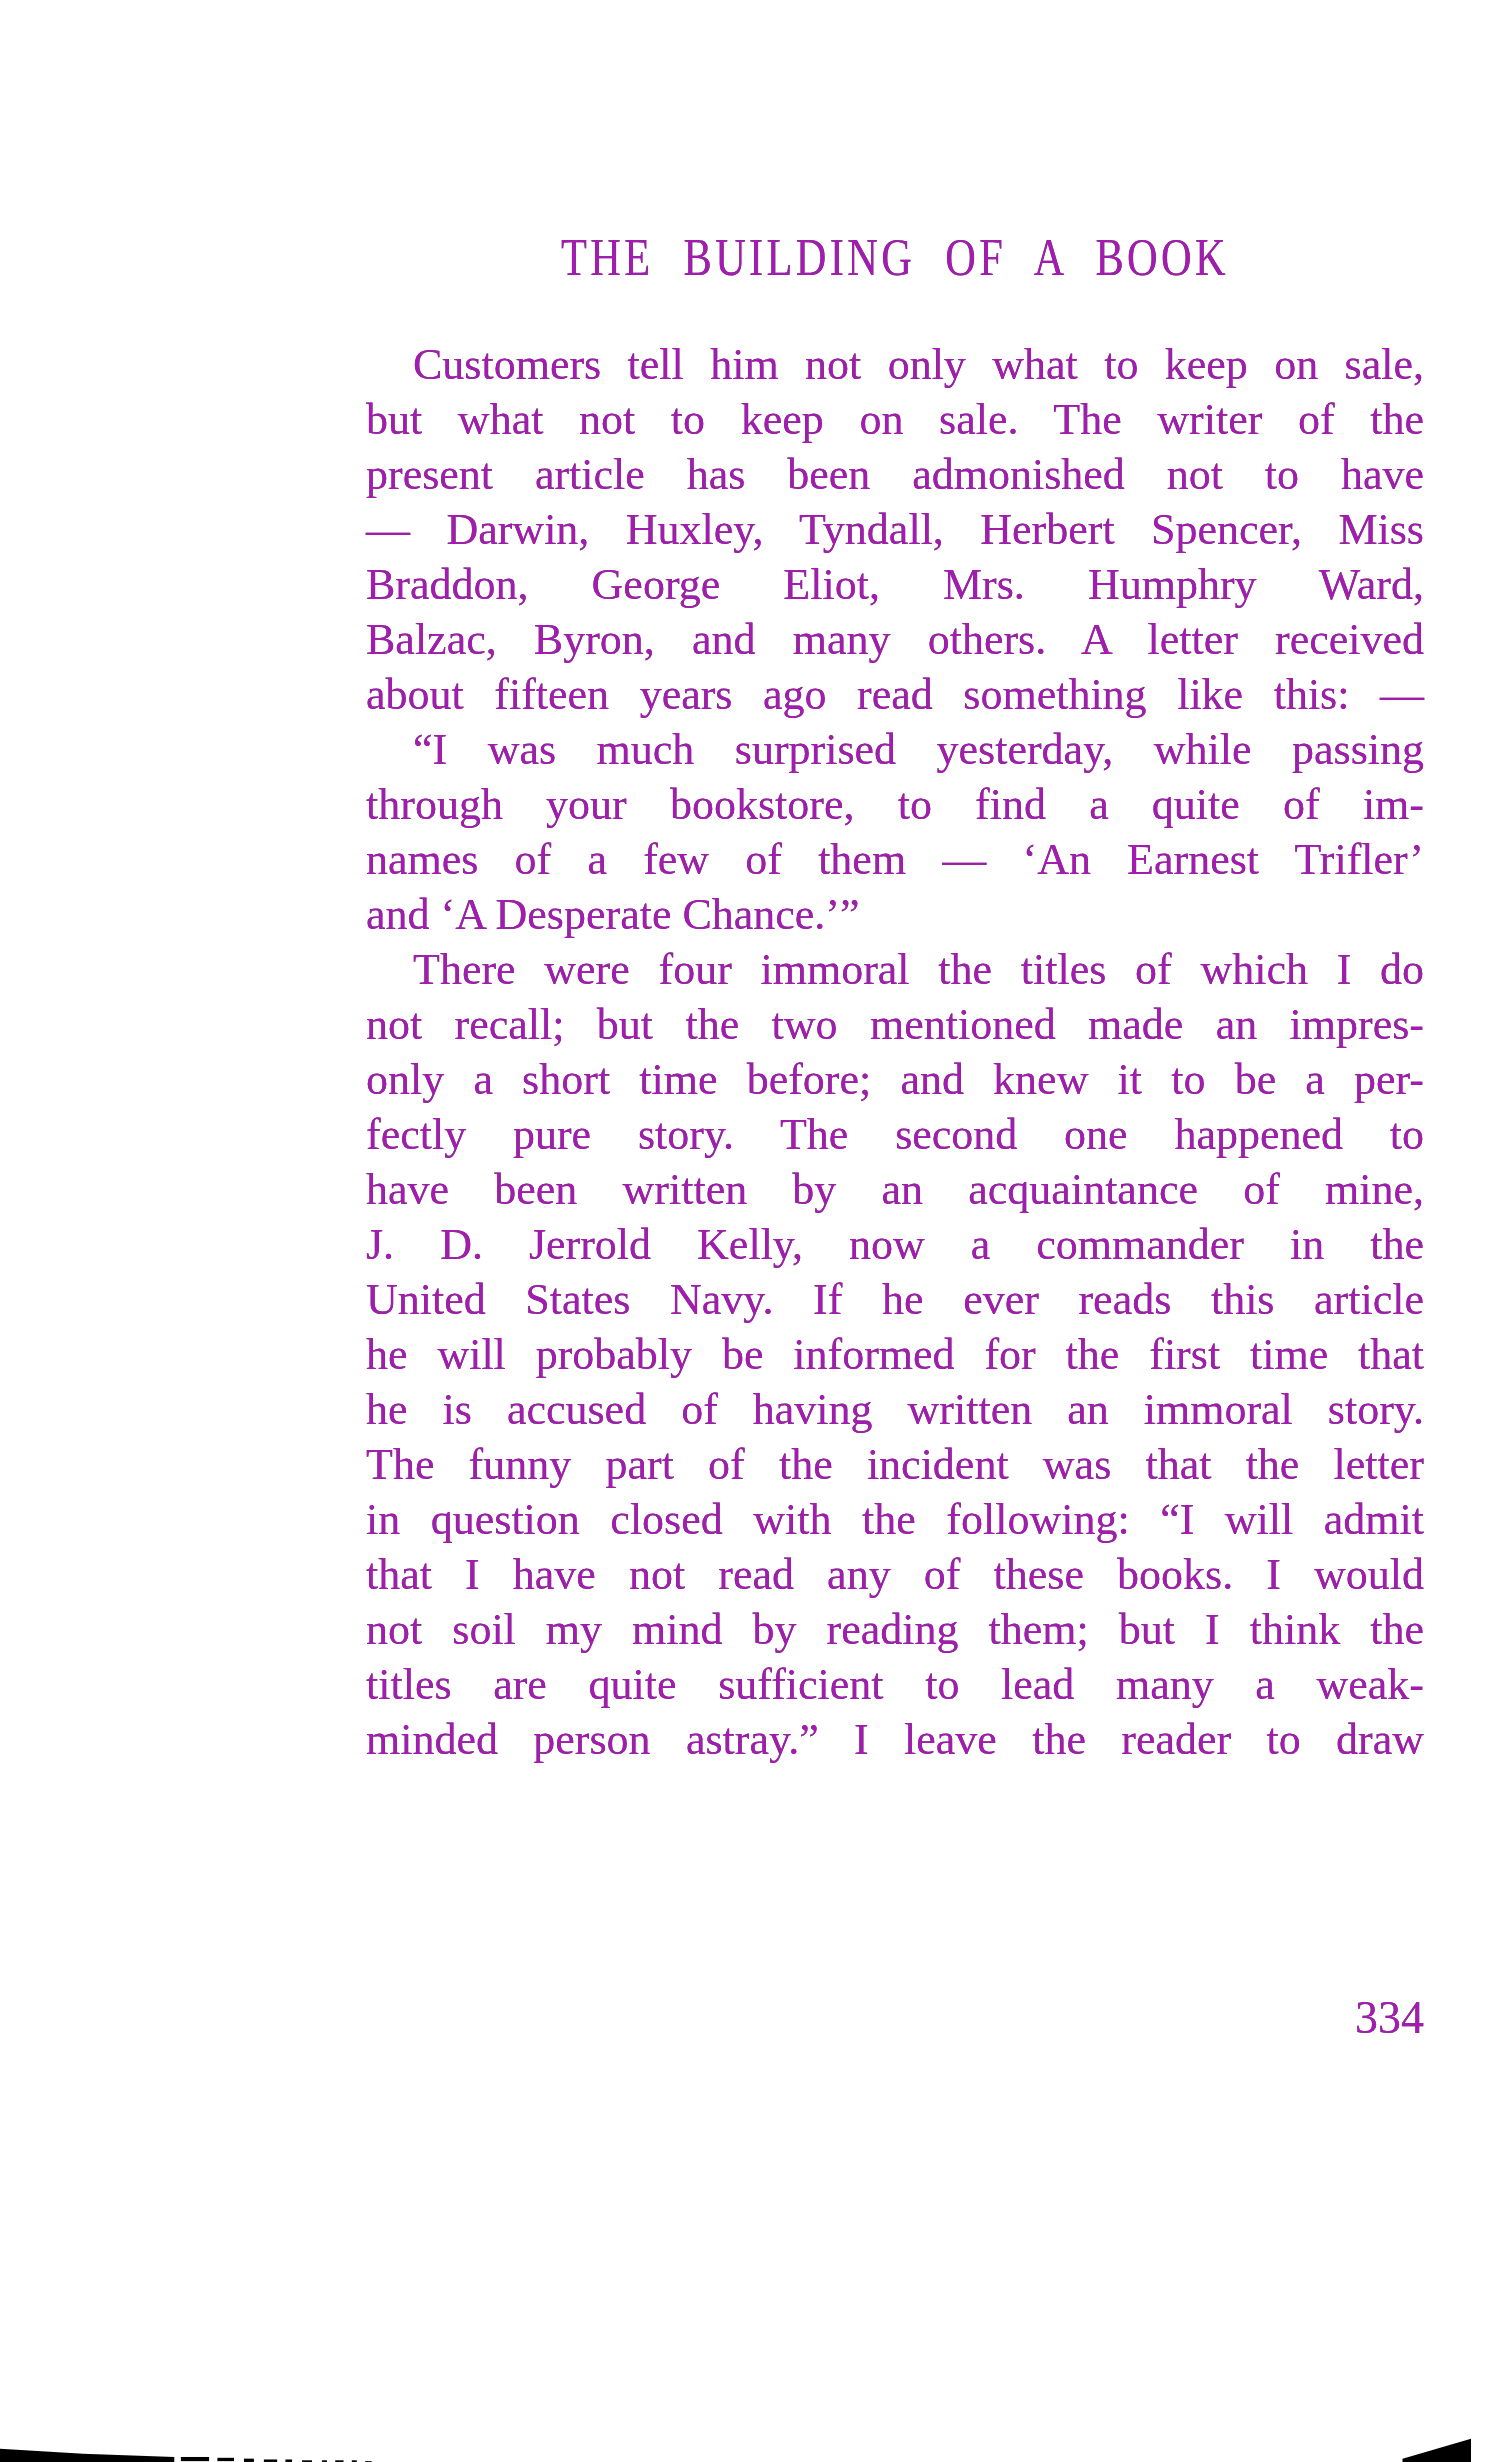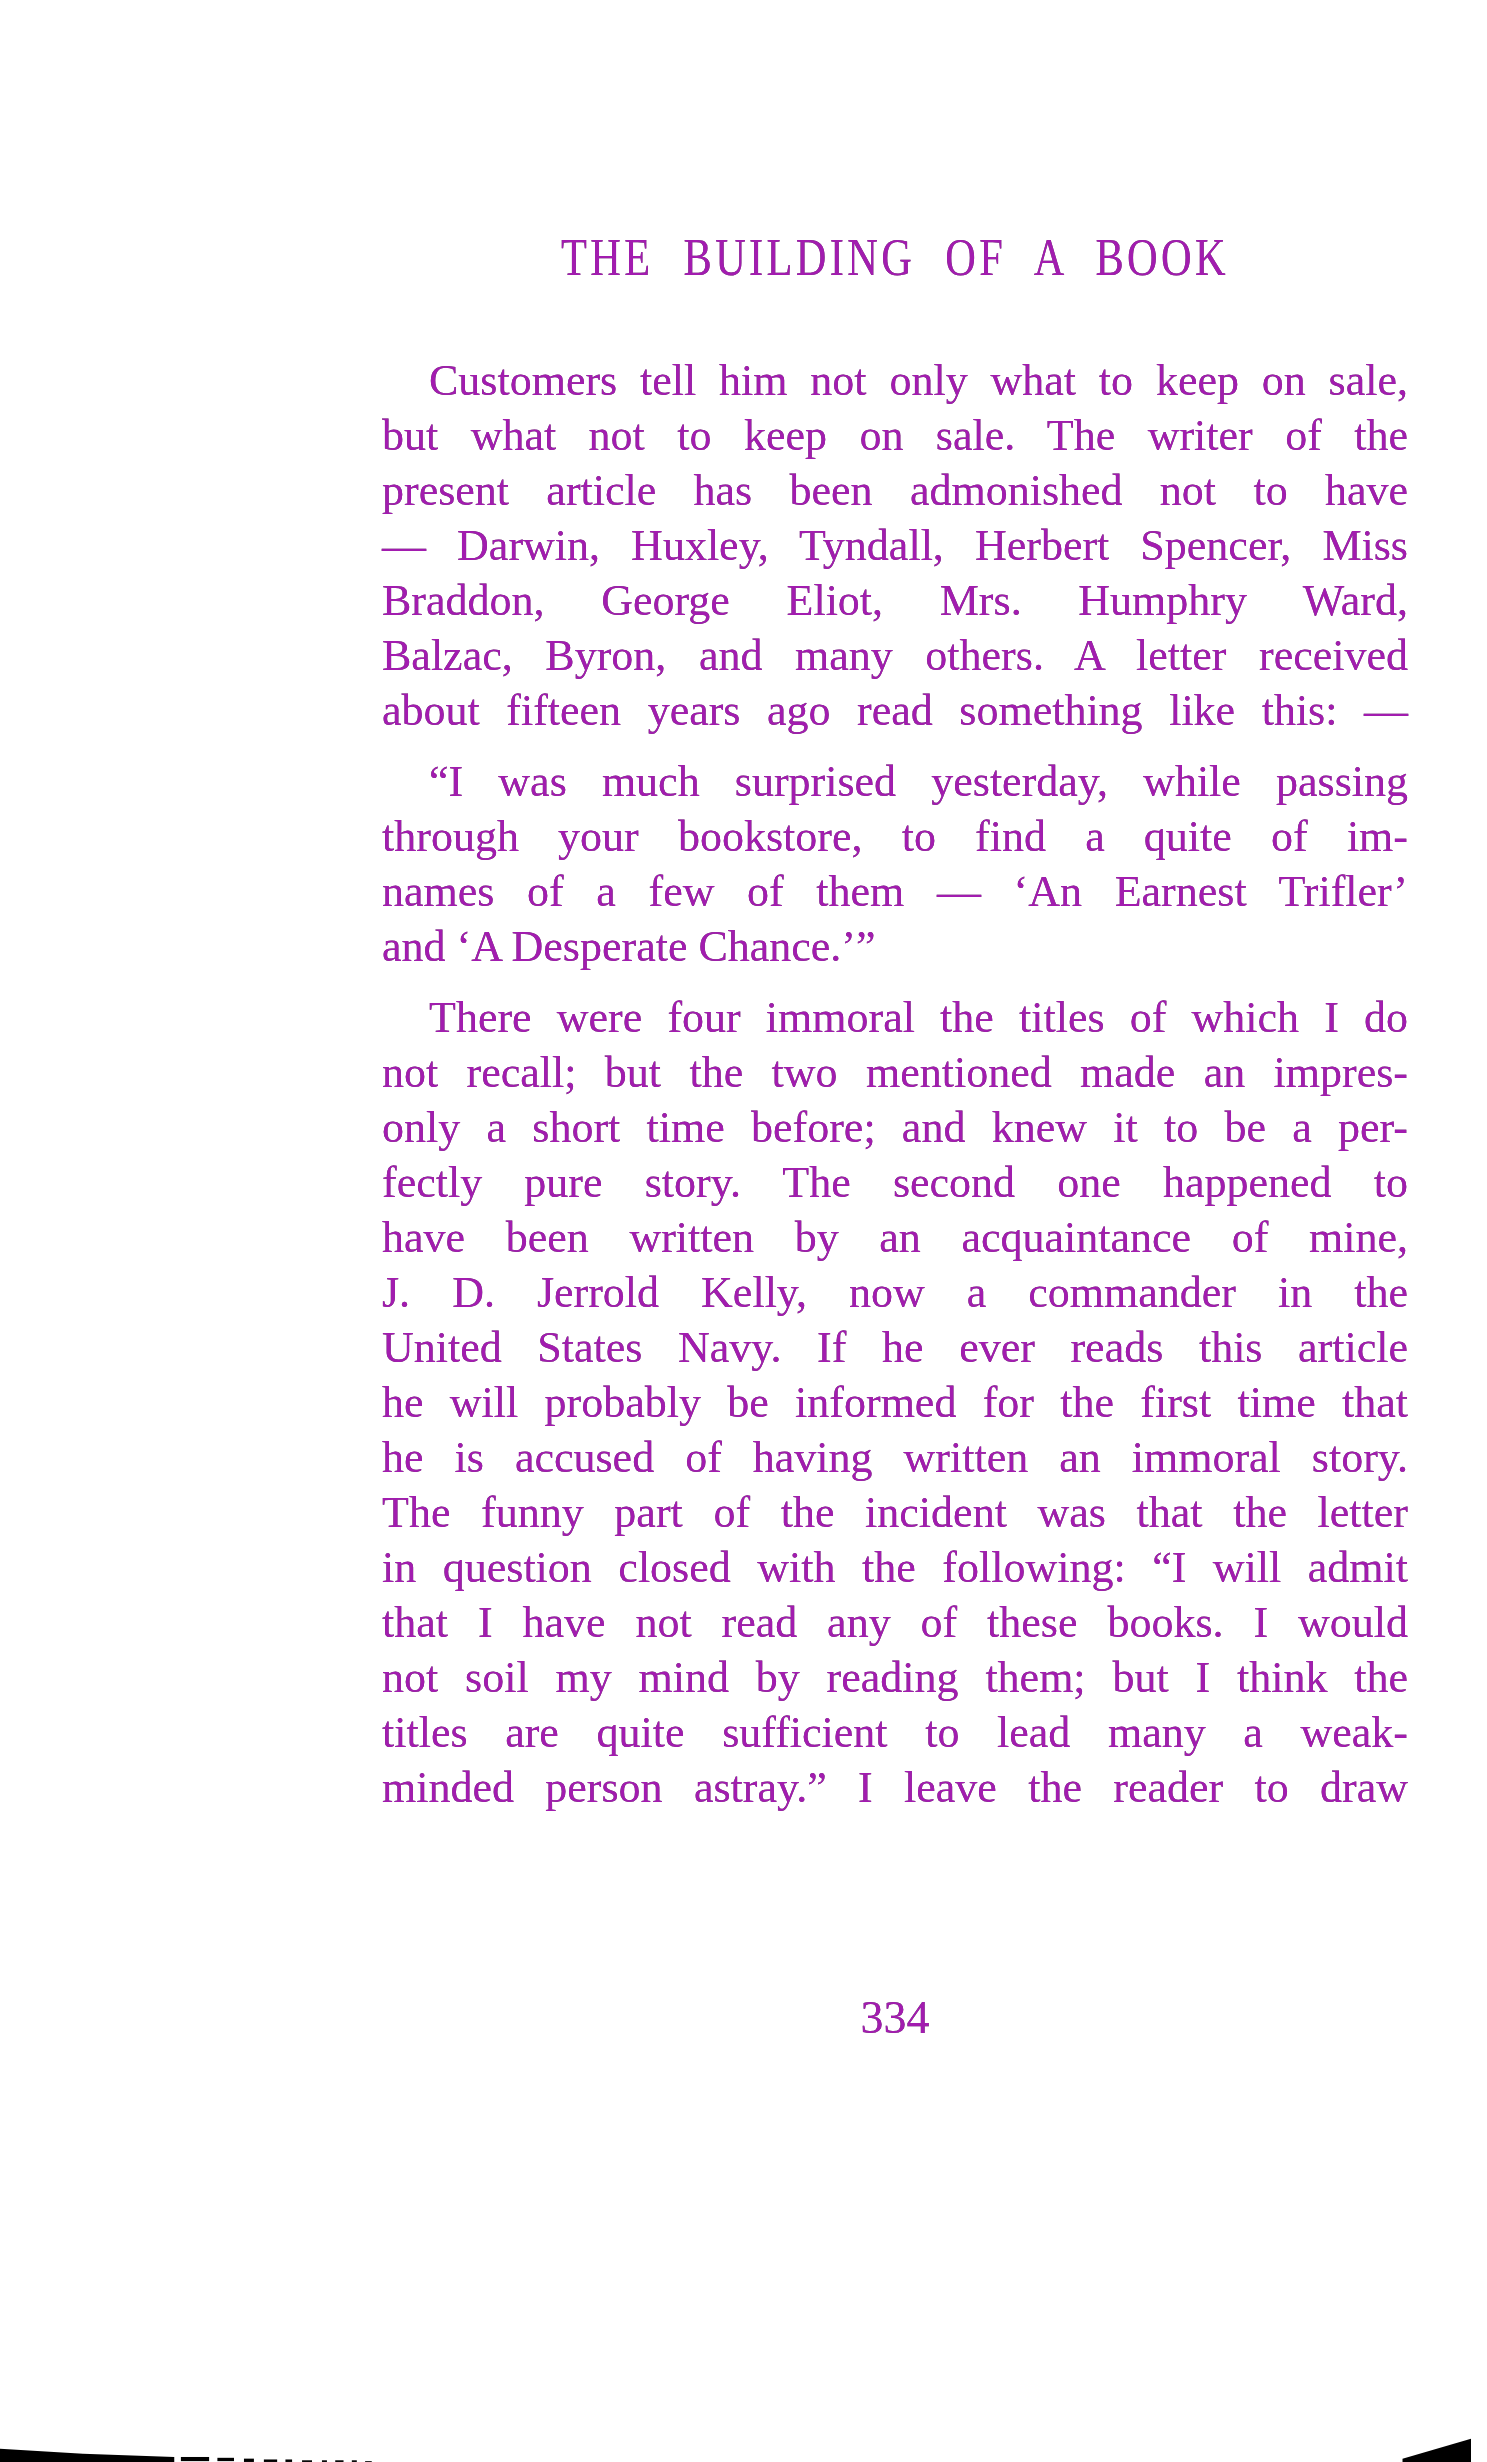--- a/index.html
+++ b/index.html
@@ -32,35 +32,35 @@
     transform-origin: 50% 50%;
   }
   .body-text {
     position: absolute;
     left: 366px;
     top: 337px;
     width: 1058px;
     font-size: 44px;
     line-height: 55px;
   }
-  .paragraph { margin: 16px; padding: 0; }
+  .paragraph { margin: 0; padding: 0; }
   .line {
     text-align: justify;
     text-align-last: justify;
     height: 55px;
     overflow: visible;
   }
   .line.first { text-indent: 47px; }
   .line.no-just { text-align-last: left; }
   .page-number {
     position: absolute;
     left: 366px;
     top: 1995px;
     width: 1058px;
-    text-align: center;
+    text-align: right;
     font-size: 46px;
     line-height: 46px;
   }
   .artifact-left {
     position: absolute;
     left: 0;
     top: 2442px;
   }
   .artifact-right {
     position: absolute;

